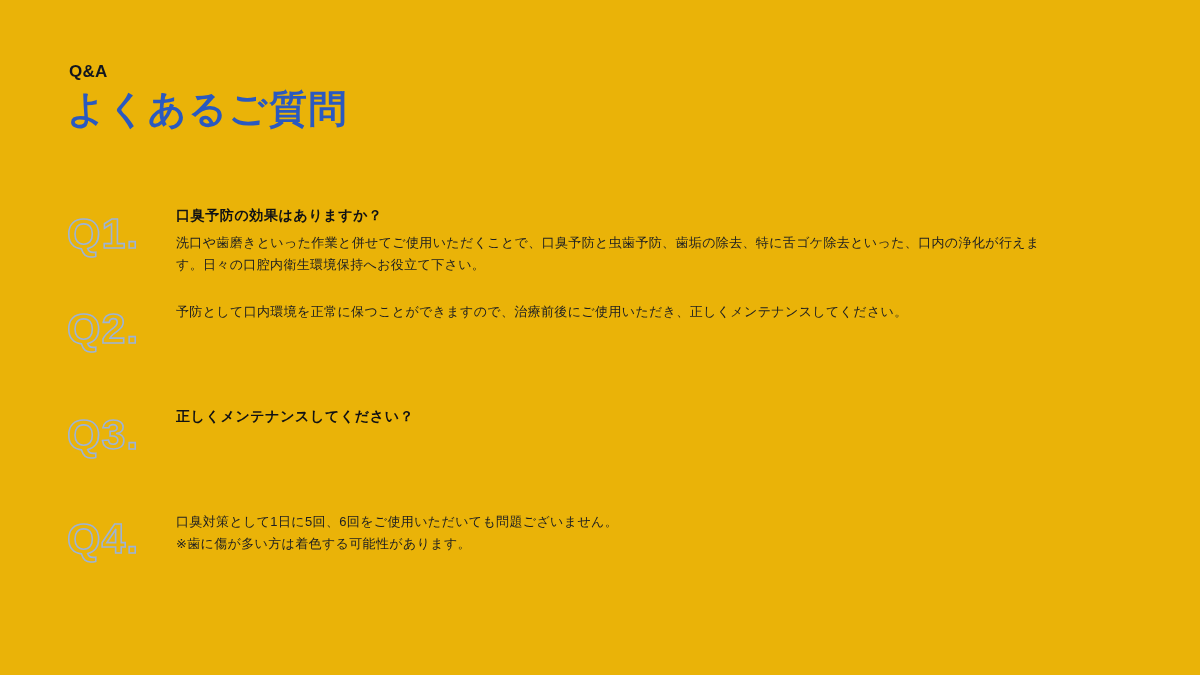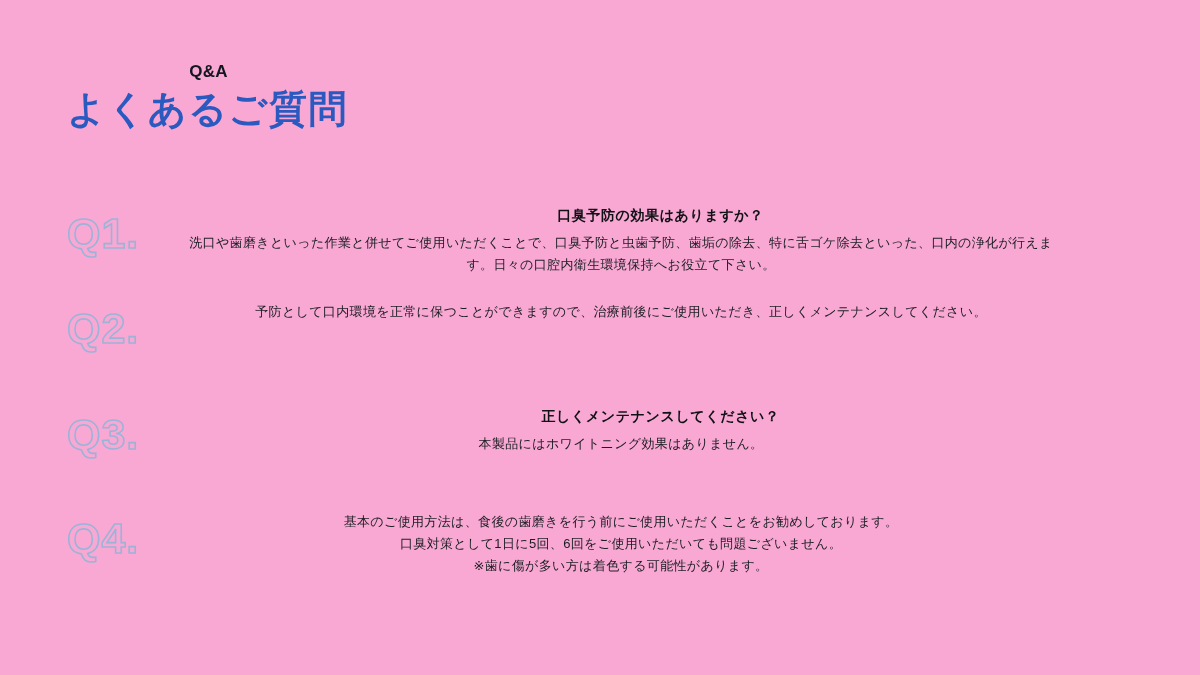--- a/index.html
+++ b/index.html
@@ -12,23 +12,22 @@
     overflow: hidden;
     background: #daeafc;
     font-family: "Liberation Sans", "DejaVu Sans", sans-serif;
     -webkit-font-smoothing: antialiased;
   }
 
   .page {
     position: relative;
     width: 1200px;
     height: 675px;
-    background: #f9a8d4;
+    background: #eab308;
     box-sizing: border-box;
-    text-align: center;
   }
 
   
   .header {
     position: absolute;
     left: 67px;
     top: 62px;
   }
   .kicker {
     font-size: 17px;
@@ -127,28 +126,24 @@
     <div class="faq-item i1">
       <div class="q-badge">Q2.</div>
       <div class="q-answer">
         <span class="ans-line">予防として口内環境を正常に保つことができますので、治療前後にご使用いただき、正しくメンテナンスしてください。</span>
       </div>
     </div>
 
     <div class="faq-item i2">
       <div class="q-badge">Q3.</div>
       <div class="q-title">正しくメンテナンスしてください？</div>
-      <div class="q-answer">
-        <span class="ans-line">本製品にはホワイトニング効果はありません。</span>
-      </div>
     </div>
 
     <div class="faq-item i3">
       <div class="q-badge">Q4.</div>
       <div class="q-answer">
-        <span class="ans-line">基本のご使用方法は、食後の歯磨きを行う前にご使用いただくことをお勧めしております。</span>
         <span class="ans-line">口臭対策として1日に5回、6回をご使用いただいても問題ございません。</span>
         <span class="ans-line">※歯に傷が多い方は着色する可能性があります。</span>
       </div>
     </div>
 
   </div>
 </div>
 
 </body></html>

